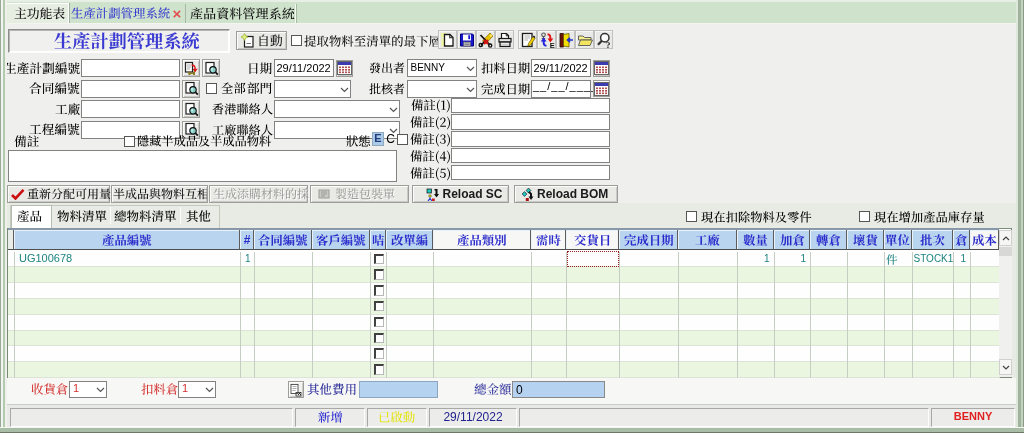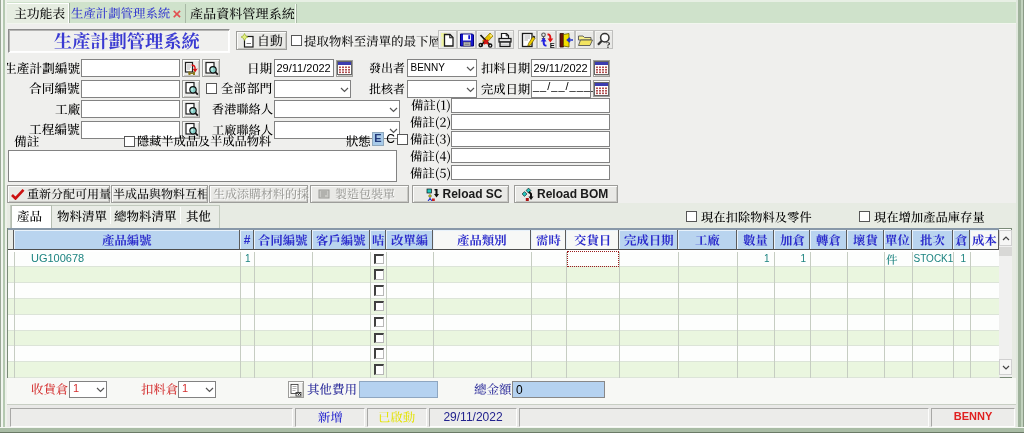--- a/index.html
+++ b/index.html
@@ -947,21 +947,21 @@
 <div class="abs" style="left:970.0px;top:251.5px;width:1.0px;height:126.4px;background:#c6cdc2"></div>
 <div class="abs" style="left:999.0px;top:251.5px;width:1.0px;height:126.4px;background:#c6cdc2"></div>
 <div class="abs" style="left:373.5px;top:253.5px;width:10.5px;height:10.5px;background:#fff;border-top:2px solid #404040;border-left:2px solid #404040;border-right:1px solid #b8b8b8;border-bottom:1px solid #b8b8b8"></div>
 <div class="abs" style="left:373.5px;top:269.3px;width:10.5px;height:10.5px;background:#fff;border-top:2px solid #404040;border-left:2px solid #404040;border-right:1px solid #b8b8b8;border-bottom:1px solid #b8b8b8"></div>
 <div class="abs" style="left:373.5px;top:285.1px;width:10.5px;height:10.5px;background:#fff;border-top:2px solid #404040;border-left:2px solid #404040;border-right:1px solid #b8b8b8;border-bottom:1px solid #b8b8b8"></div>
 <div class="abs" style="left:373.5px;top:300.9px;width:10.5px;height:10.5px;background:#fff;border-top:2px solid #404040;border-left:2px solid #404040;border-right:1px solid #b8b8b8;border-bottom:1px solid #b8b8b8"></div>
 <div class="abs" style="left:373.5px;top:316.7px;width:10.5px;height:10.5px;background:#fff;border-top:2px solid #404040;border-left:2px solid #404040;border-right:1px solid #b8b8b8;border-bottom:1px solid #b8b8b8"></div>
 <div class="abs" style="left:373.5px;top:332.5px;width:10.5px;height:10.5px;background:#fff;border-top:2px solid #404040;border-left:2px solid #404040;border-right:1px solid #b8b8b8;border-bottom:1px solid #b8b8b8"></div>
 <div class="abs" style="left:373.5px;top:348.3px;width:10.5px;height:10.5px;background:#fff;border-top:2px solid #404040;border-left:2px solid #404040;border-right:1px solid #b8b8b8;border-bottom:1px solid #b8b8b8"></div>
 <div class="abs" style="left:373.5px;top:364.1px;width:10.5px;height:10.5px;background:#fff;border-top:2px solid #404040;border-left:2px solid #404040;border-right:1px solid #b8b8b8;border-bottom:1px solid #b8b8b8"></div>
-<div class="abs" style="left:31px;top:250.2px;font:normal 11px 'Liberation Sans',sans-serif;color:#1c8380;line-height:17px;white-space:pre">UG100678</div>
+<div class="abs" style="left:19px;top:250.2px;font:normal 11px 'Liberation Sans',sans-serif;color:#1c8380;line-height:17px;white-space:pre">UG100678</div>
 <div class="abs" style="left:250.5px;transform:translateX(-100%);top:250.8px;font:normal 10px 'Liberation Sans',sans-serif;color:#1c8380;line-height:16px;white-space:pre">1</div>
 <div class="abs" style="left:566.5px;top:251.0px;width:52.0px;height:15.8px;border:1px dotted #9b1c1c"></div>
 <div class="abs" style="left:769.5px;transform:translateX(-100%);top:250.8px;font:normal 10px 'Liberation Sans',sans-serif;color:#1c8380;line-height:16px;white-space:pre">1</div>
 <div class="abs" style="left:806.0px;transform:translateX(-100%);top:250.8px;font:normal 10px 'Liberation Sans',sans-serif;color:#1c8380;line-height:16px;white-space:pre">1</div>
 <svg class="abs" style="left:885.5px;top:251.5px" width="14" height="15">
     <g fill="#1c8380" transform="translate(0,11.85) scale(0.01150,-0.01150)">
       <use href="#gr4EF6" x="0.0"></use>
     </g>
   </svg>
 <div class="abs" style="left:913.5px;top:250.8px;font:normal 10px 'Liberation Sans',sans-serif;color:#1c8380;line-height:16px;white-space:pre">STOCK1</div>

